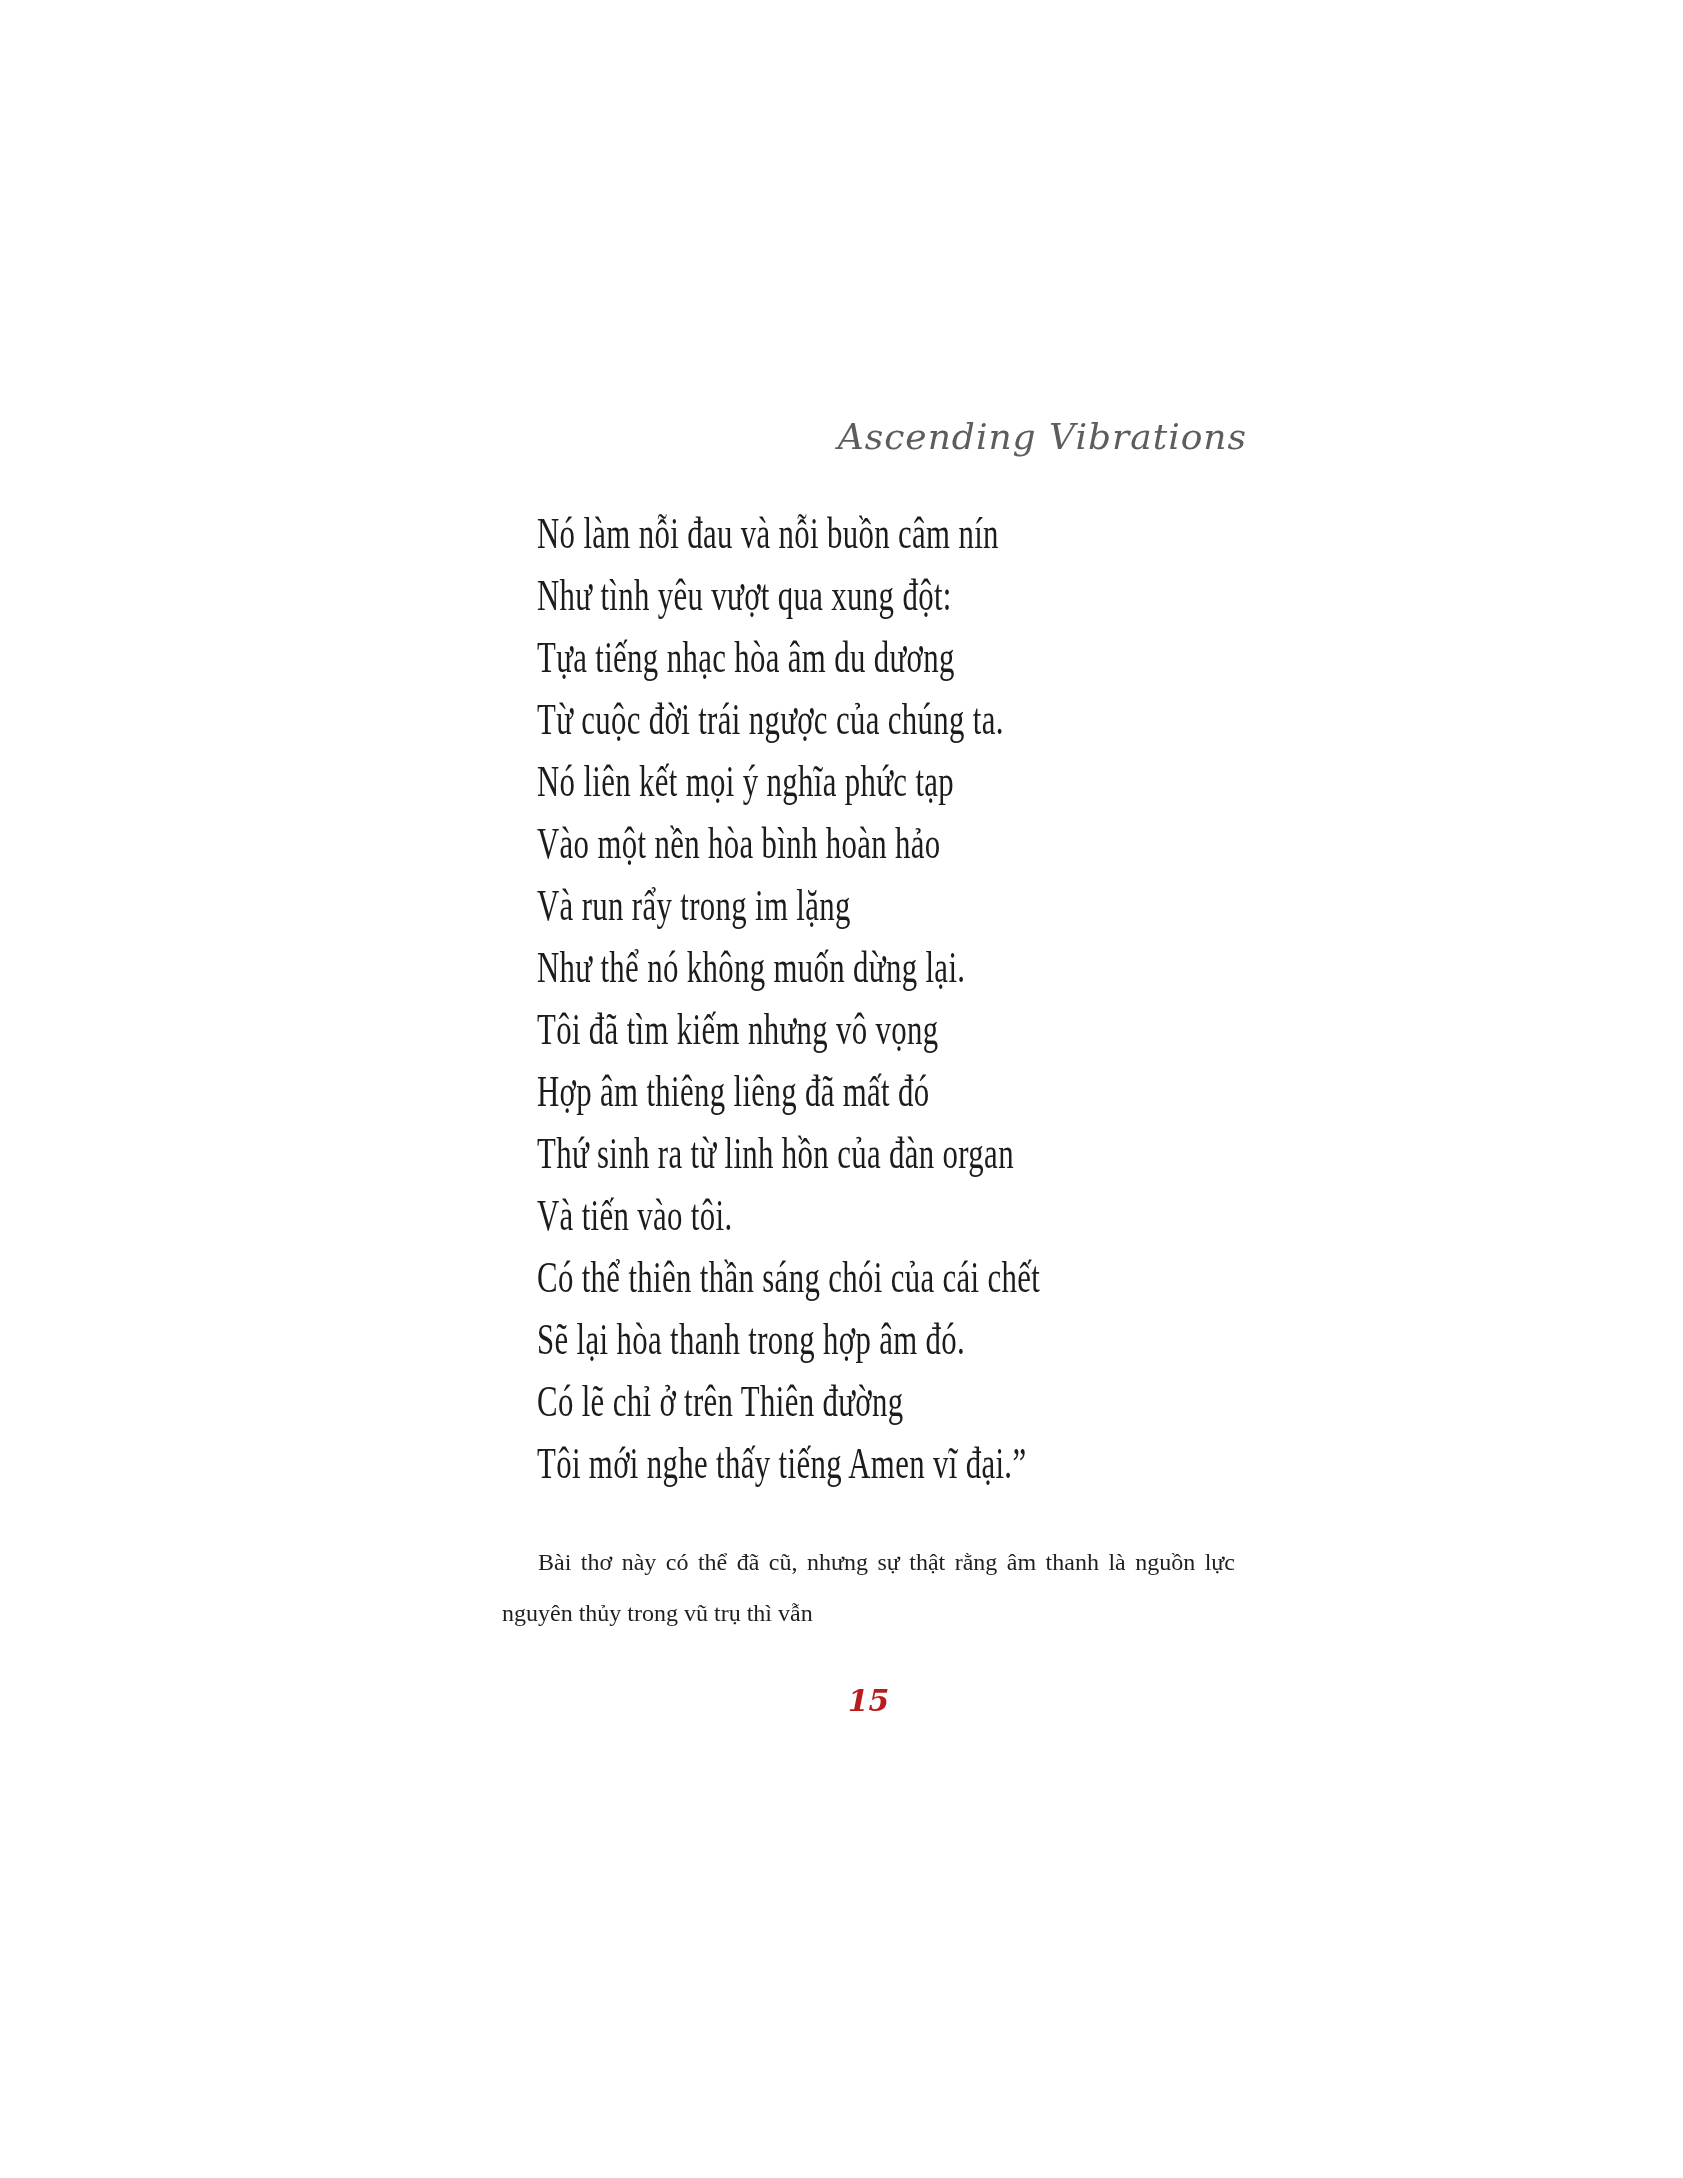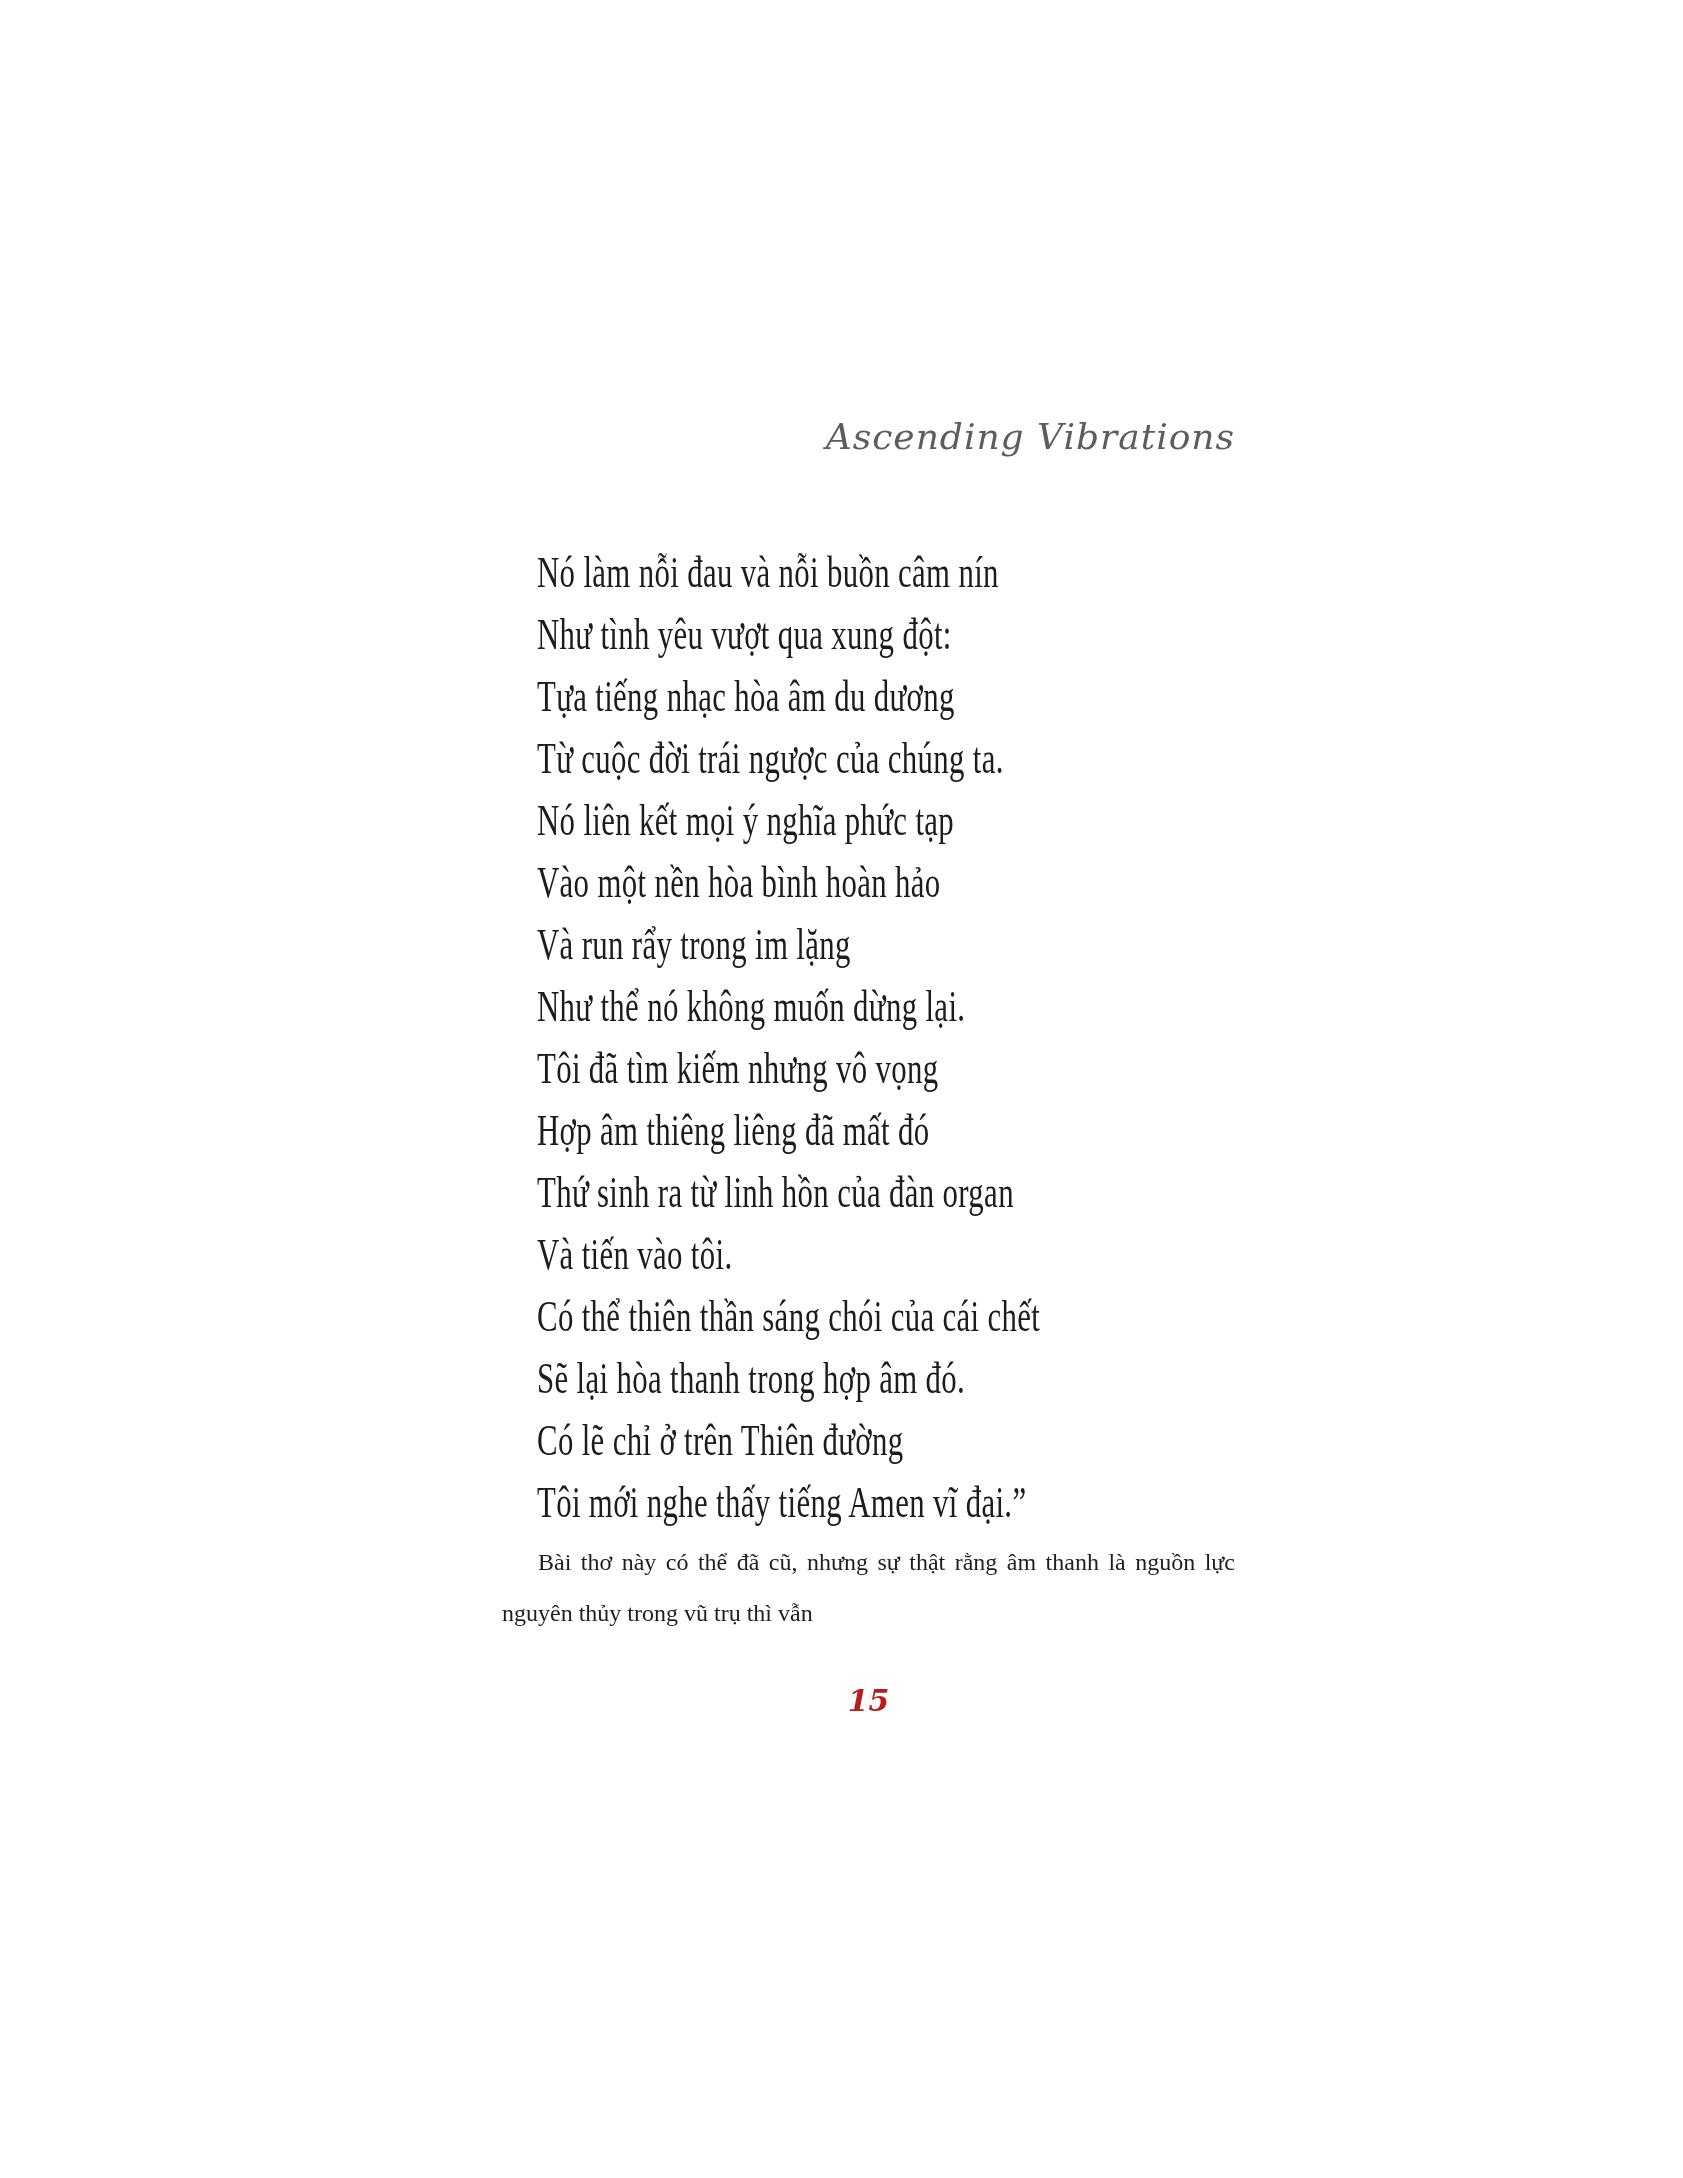--- a/index.html
+++ b/index.html
@@ -10,35 +10,34 @@
   .page {
     position: relative;
     width: 1683px;
     height: 2178px;
     background: #ffffff;
     overflow: hidden;
     font-family: "Liberation Serif", serif;
   }
   .running-header {
     position: absolute;
-    left: 502px;
+    left: 514px;
     top: 416px;
     width: 733px;
     text-align: right;
     font-family: "DejaVu Serif", serif;
     font-style: italic;
     font-size: 36px;
     letter-spacing: 1px;
     color: #5d5d5d;
   }
   .poem {
     position: absolute;
     left: 537px;
     top: 503px;
-    margin-top: 39px;
   }
   .poem-line {
     font-family: "Liberation Serif", serif;
     font-size: 44px;
     line-height: 62px;
     height: 62px;
     color: #1c1c1c;
     white-space: nowrap;
     transform: scaleX(0.70);
     transform-origin: left center;

